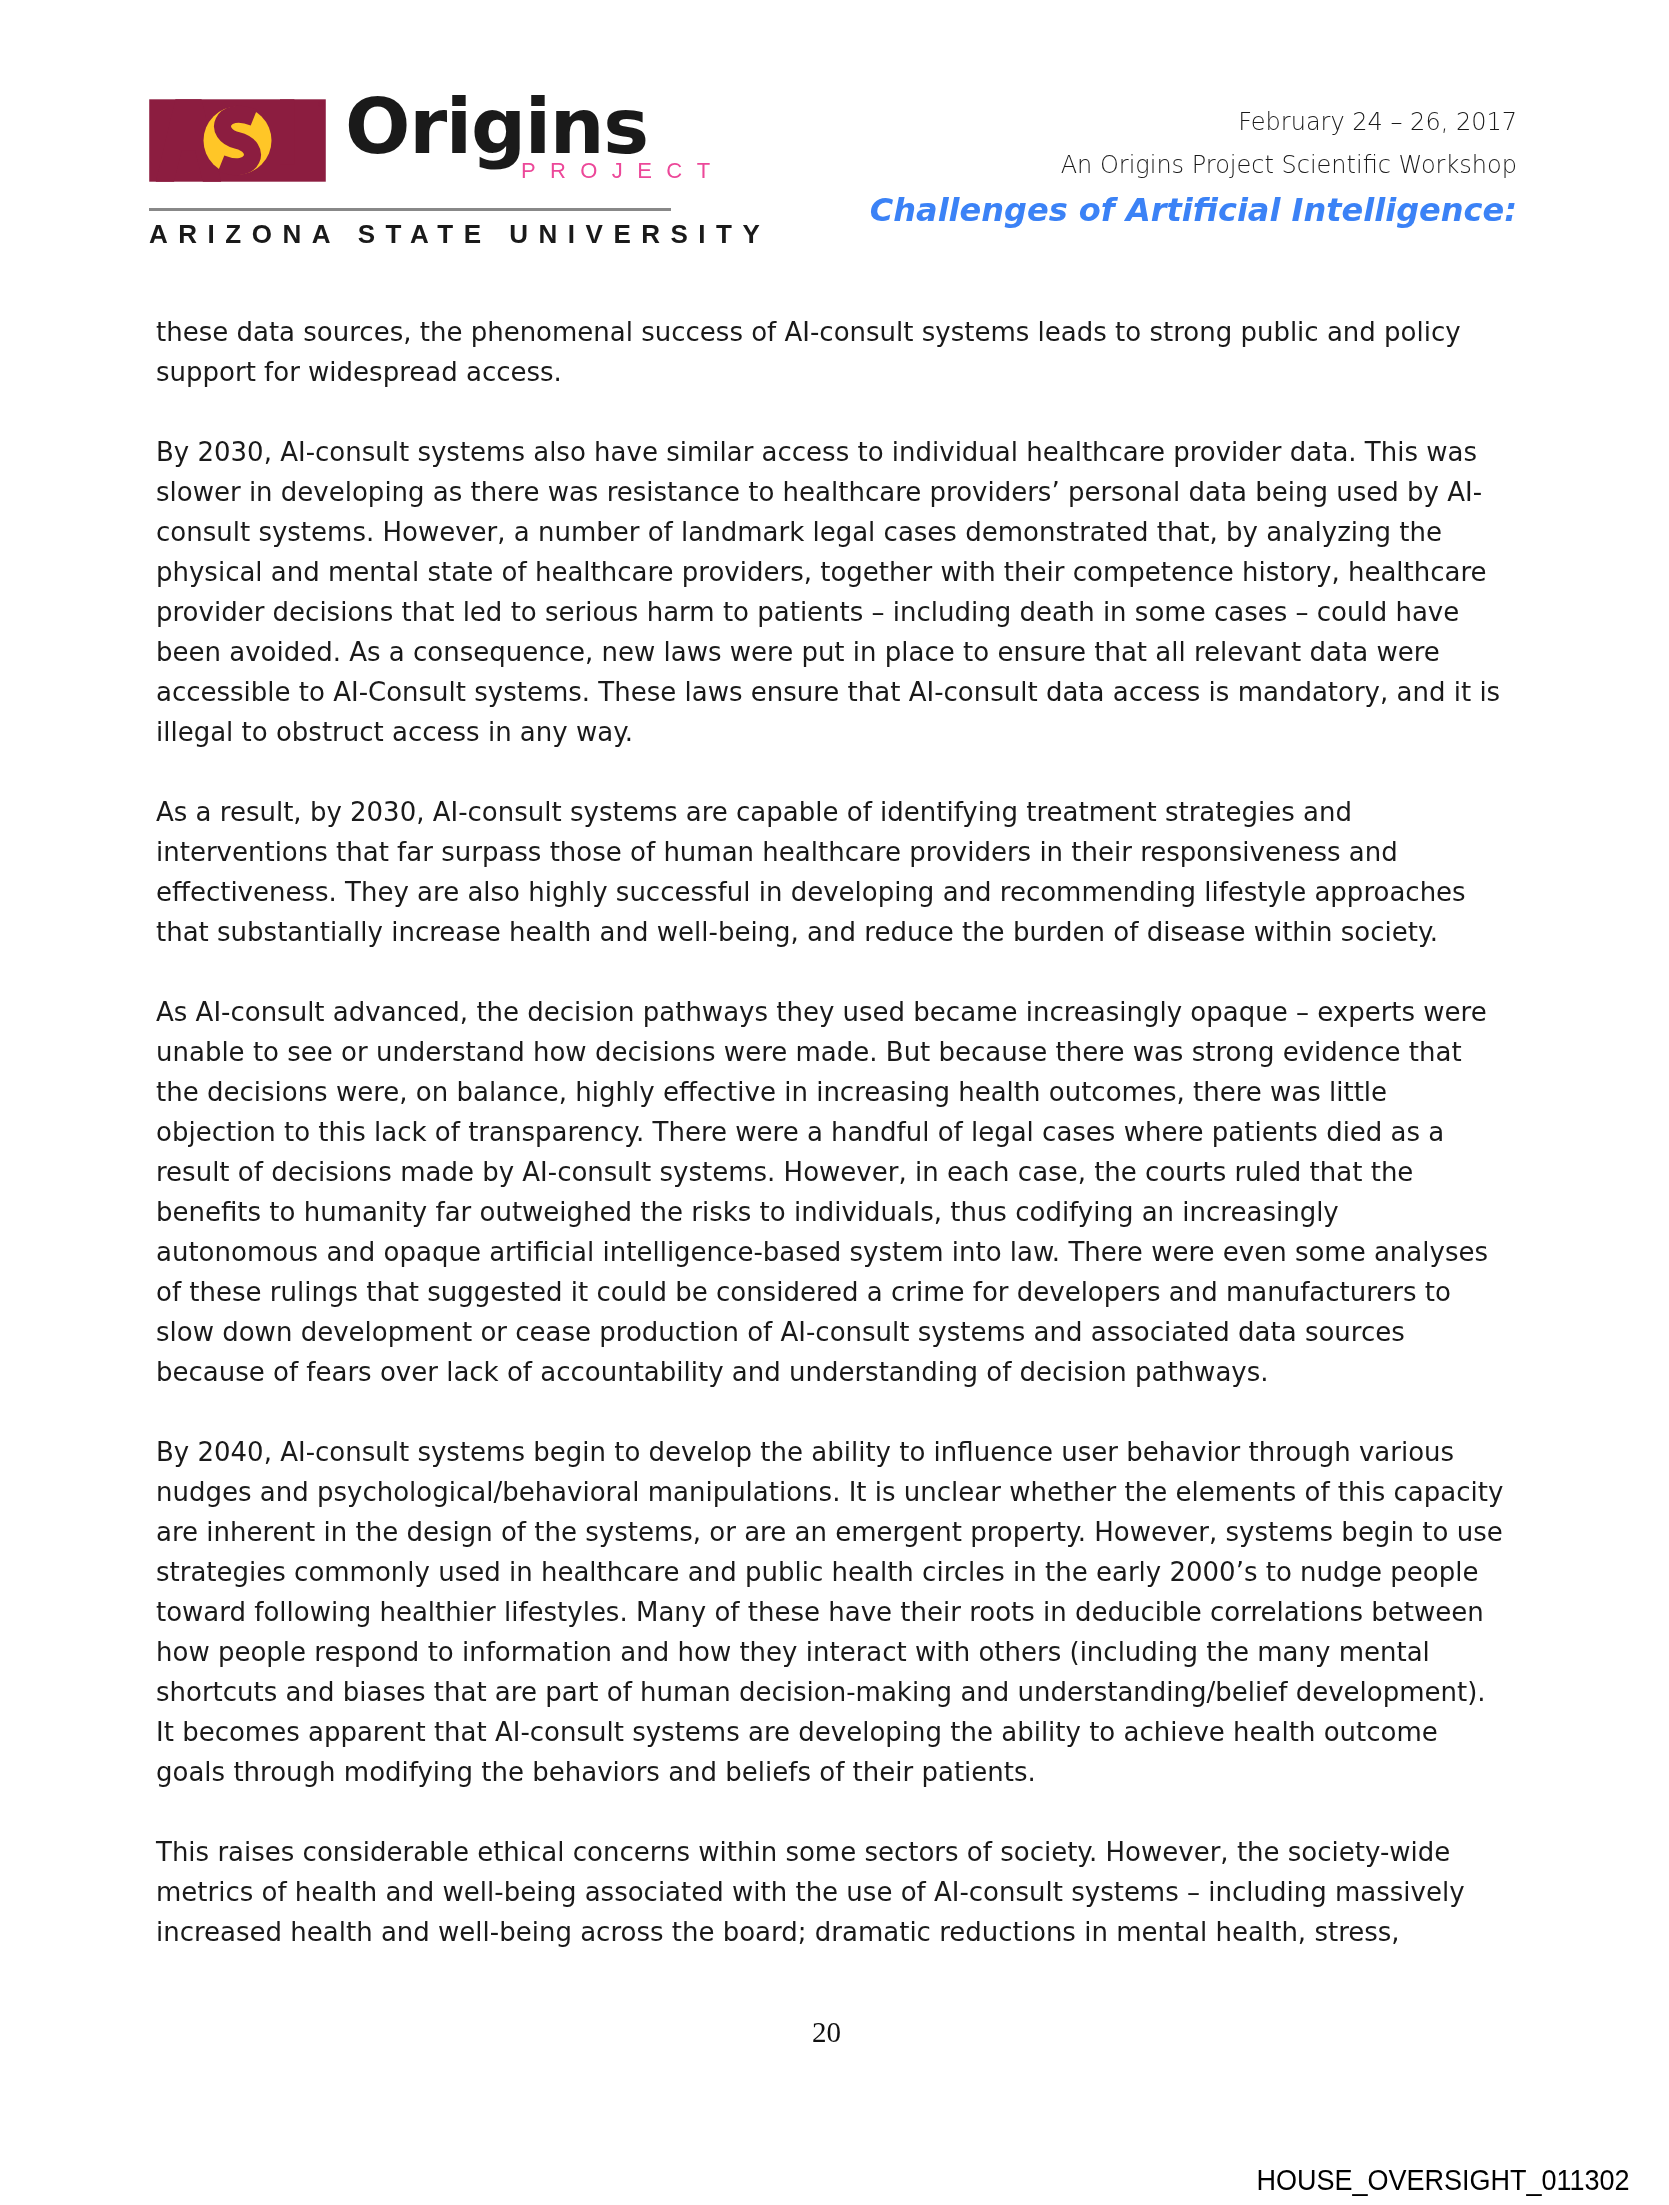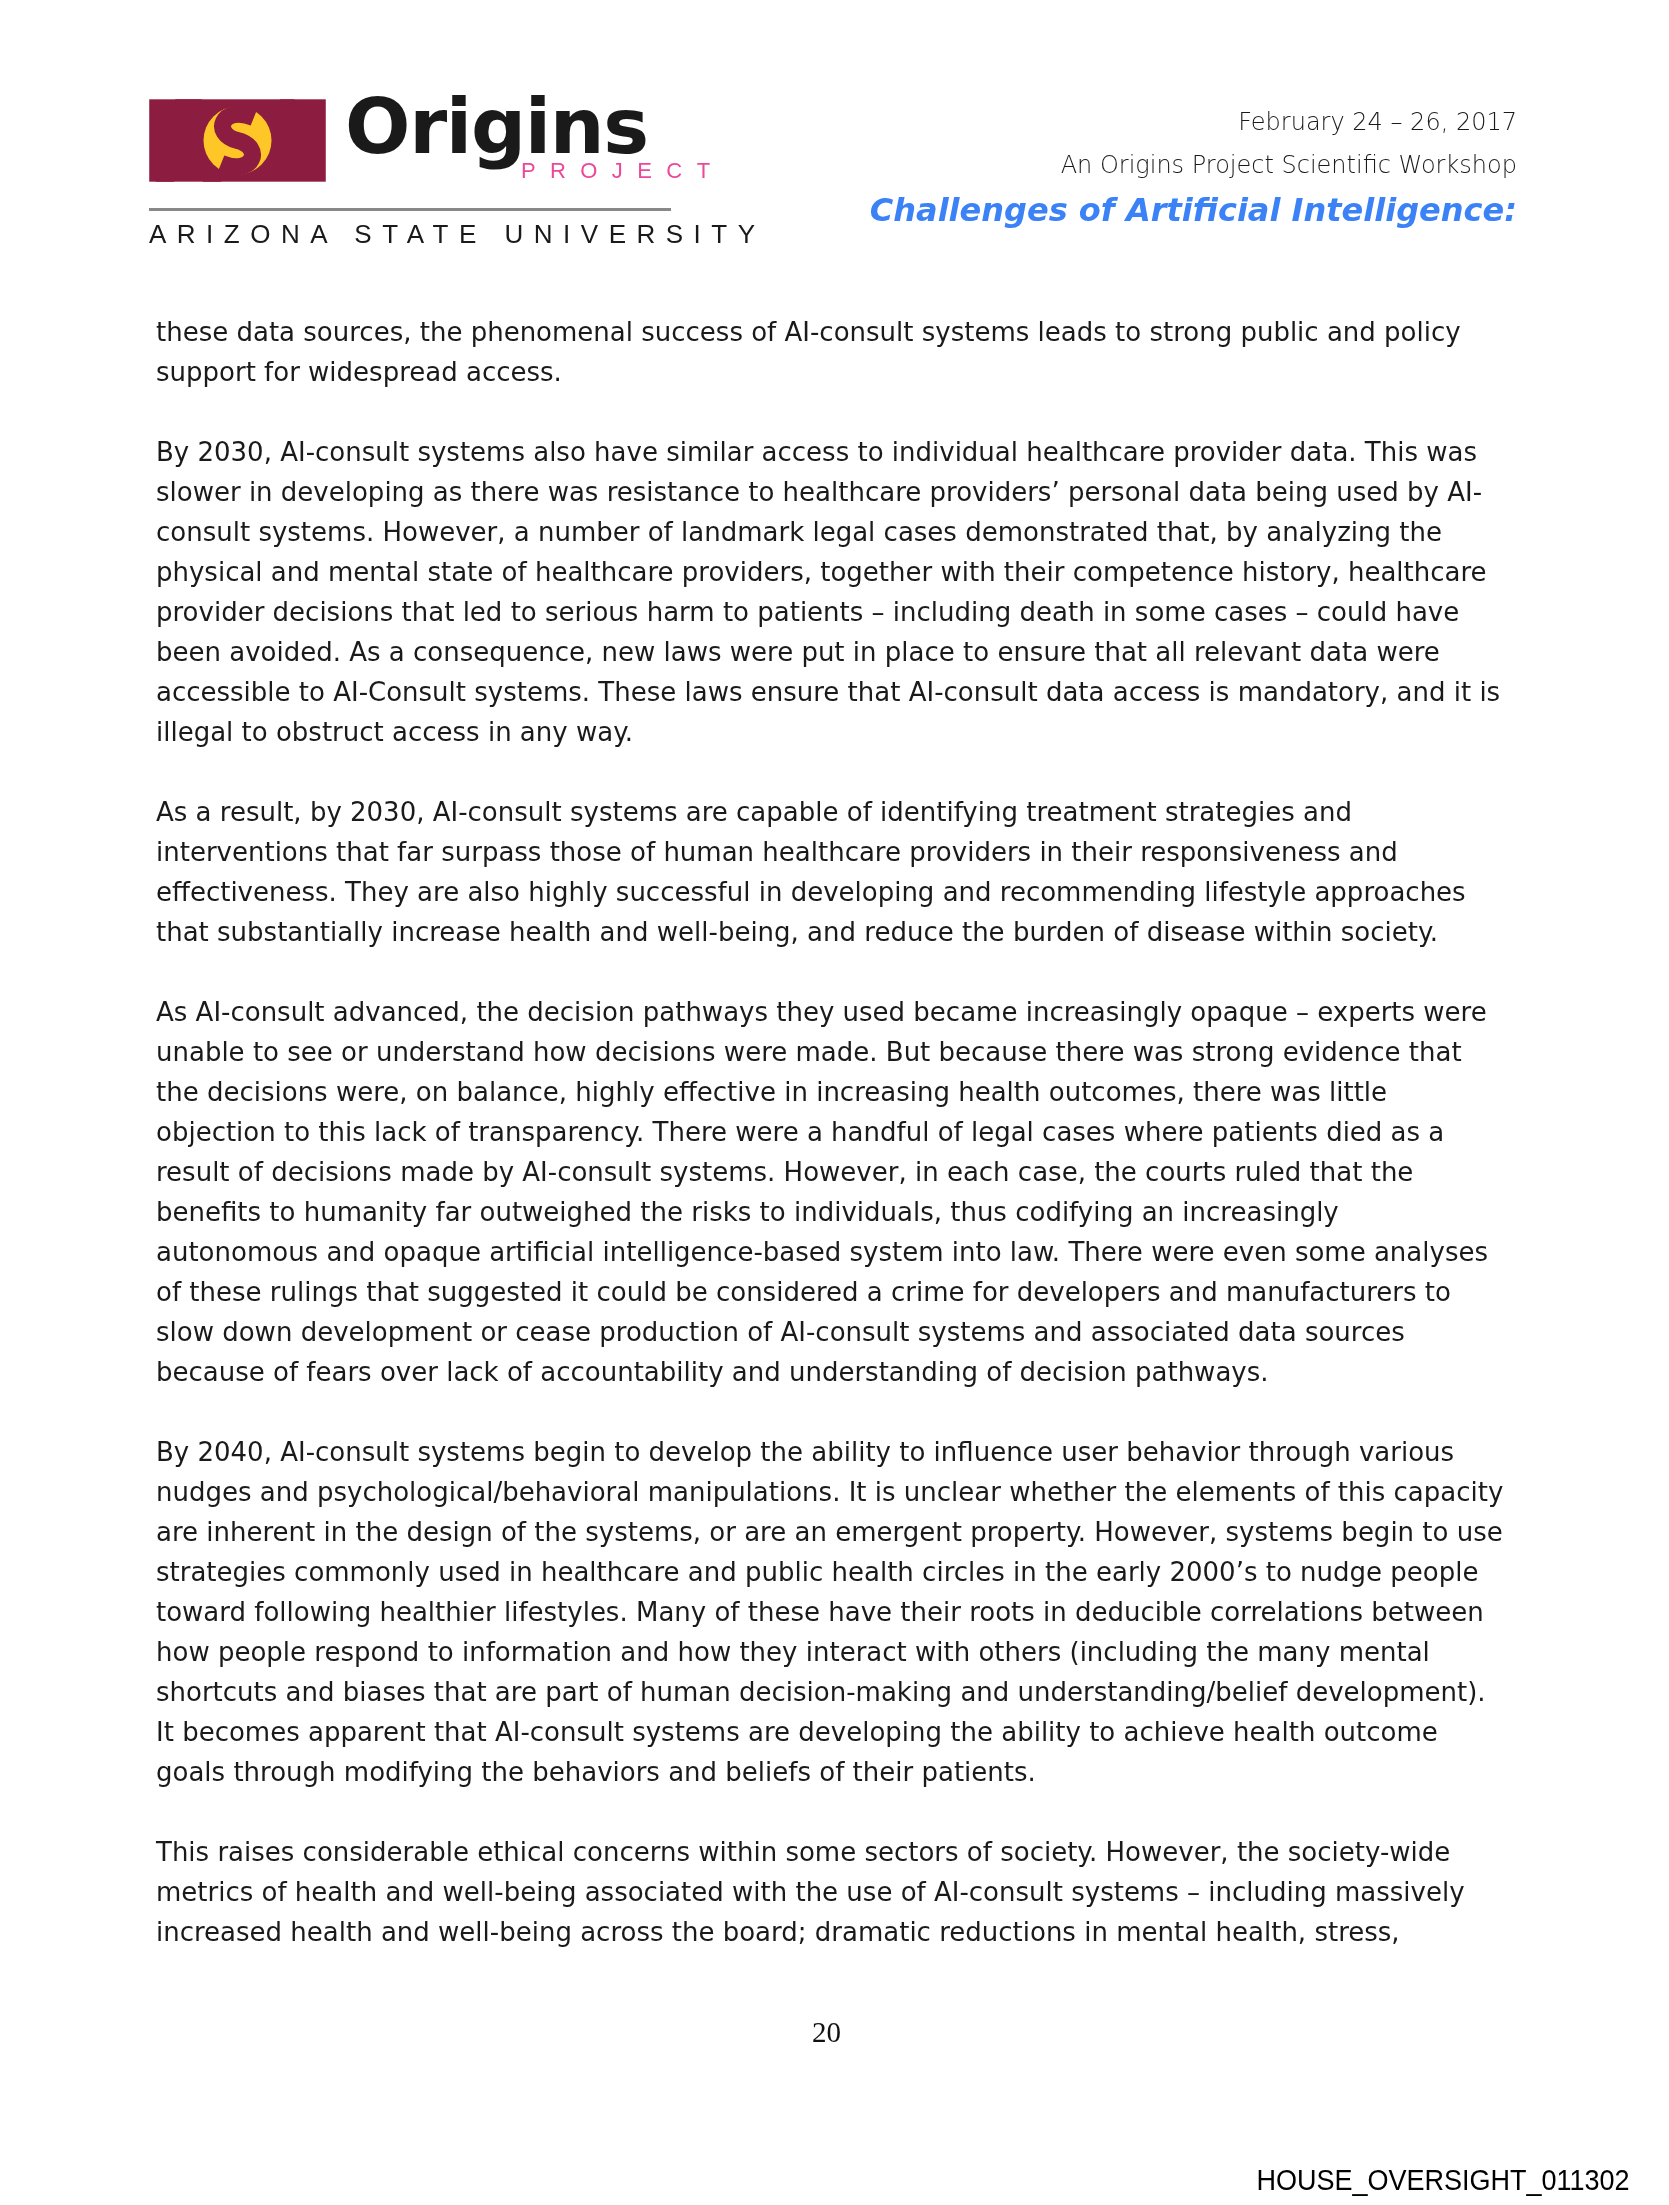--- a/index.html
+++ b/index.html
@@ -6,21 +6,21 @@
   body { width: 1669px; height: 2205px; position: relative; overflow: hidden;
          font-family: "Liberation Sans", "DejaVu Sans", sans-serif; color: #111; }
   .logo { position: absolute; left: 149px; top: 98px; width: 524px; height: 137px; }
   .logo-asu { position: absolute; left: 0; top: 0; width: 177px; height: 85px; }
   .logo-origins { position: absolute; left: 196px; top: -15.7px; font-size: 77px; font-weight: bold;
                   letter-spacing: -1.3px; color: #1a1a1a; font-family: "DejaVu Sans", sans-serif; }
   .logo-project { position: absolute; left: 372px; top: 60px; font-size: 22px; letter-spacing: 14.4px;
                   color: #ec4899; }
   .logo-rule { position: absolute; left: 0; top: 110px; width: 522px; height: 2.6px; background: #888; }
   .logo-asu-name { position: absolute; left: 0; top: 121px; font-size: 26px; letter-spacing: 10.5px;
-                   color: #1a1a1a; white-space: nowrap; }
+                   color: #1a1a1a; white-space: nowrap; font-weight: bold; }
   .hdr { position: absolute; right: 152px; top: 101px; text-align: right;
          font-family: "DejaVu Sans", sans-serif; }
   .hdr .l1, .hdr .l2 { font-size: 24px; line-height: 43px; color: #1a1a1a; font-weight: 300; }
   .hdr .l3, .hdr .l4 { font-size: 32px; line-height: 46px; font-weight: bold; font-style: italic; color: #3b82f6; }
   .body-text { position: absolute; left: 148px; top: 312px; width: 1381px;
                font-family: "DejaVu Sans", sans-serif; font-size: 26px; line-height: 40px; color: #1a1a1a; }
   .body-text p { margin: 0 0 40px 8px; white-space: pre-line; }
   .pagenum { position: absolute; left: 812px; top: 2016px; font-family: "Liberation Serif", serif;
              font-size: 29px; color: #111; }
   .bates { position: absolute; right: 39px; top: 2163px; font-family: "Liberation Sans", sans-serif;

